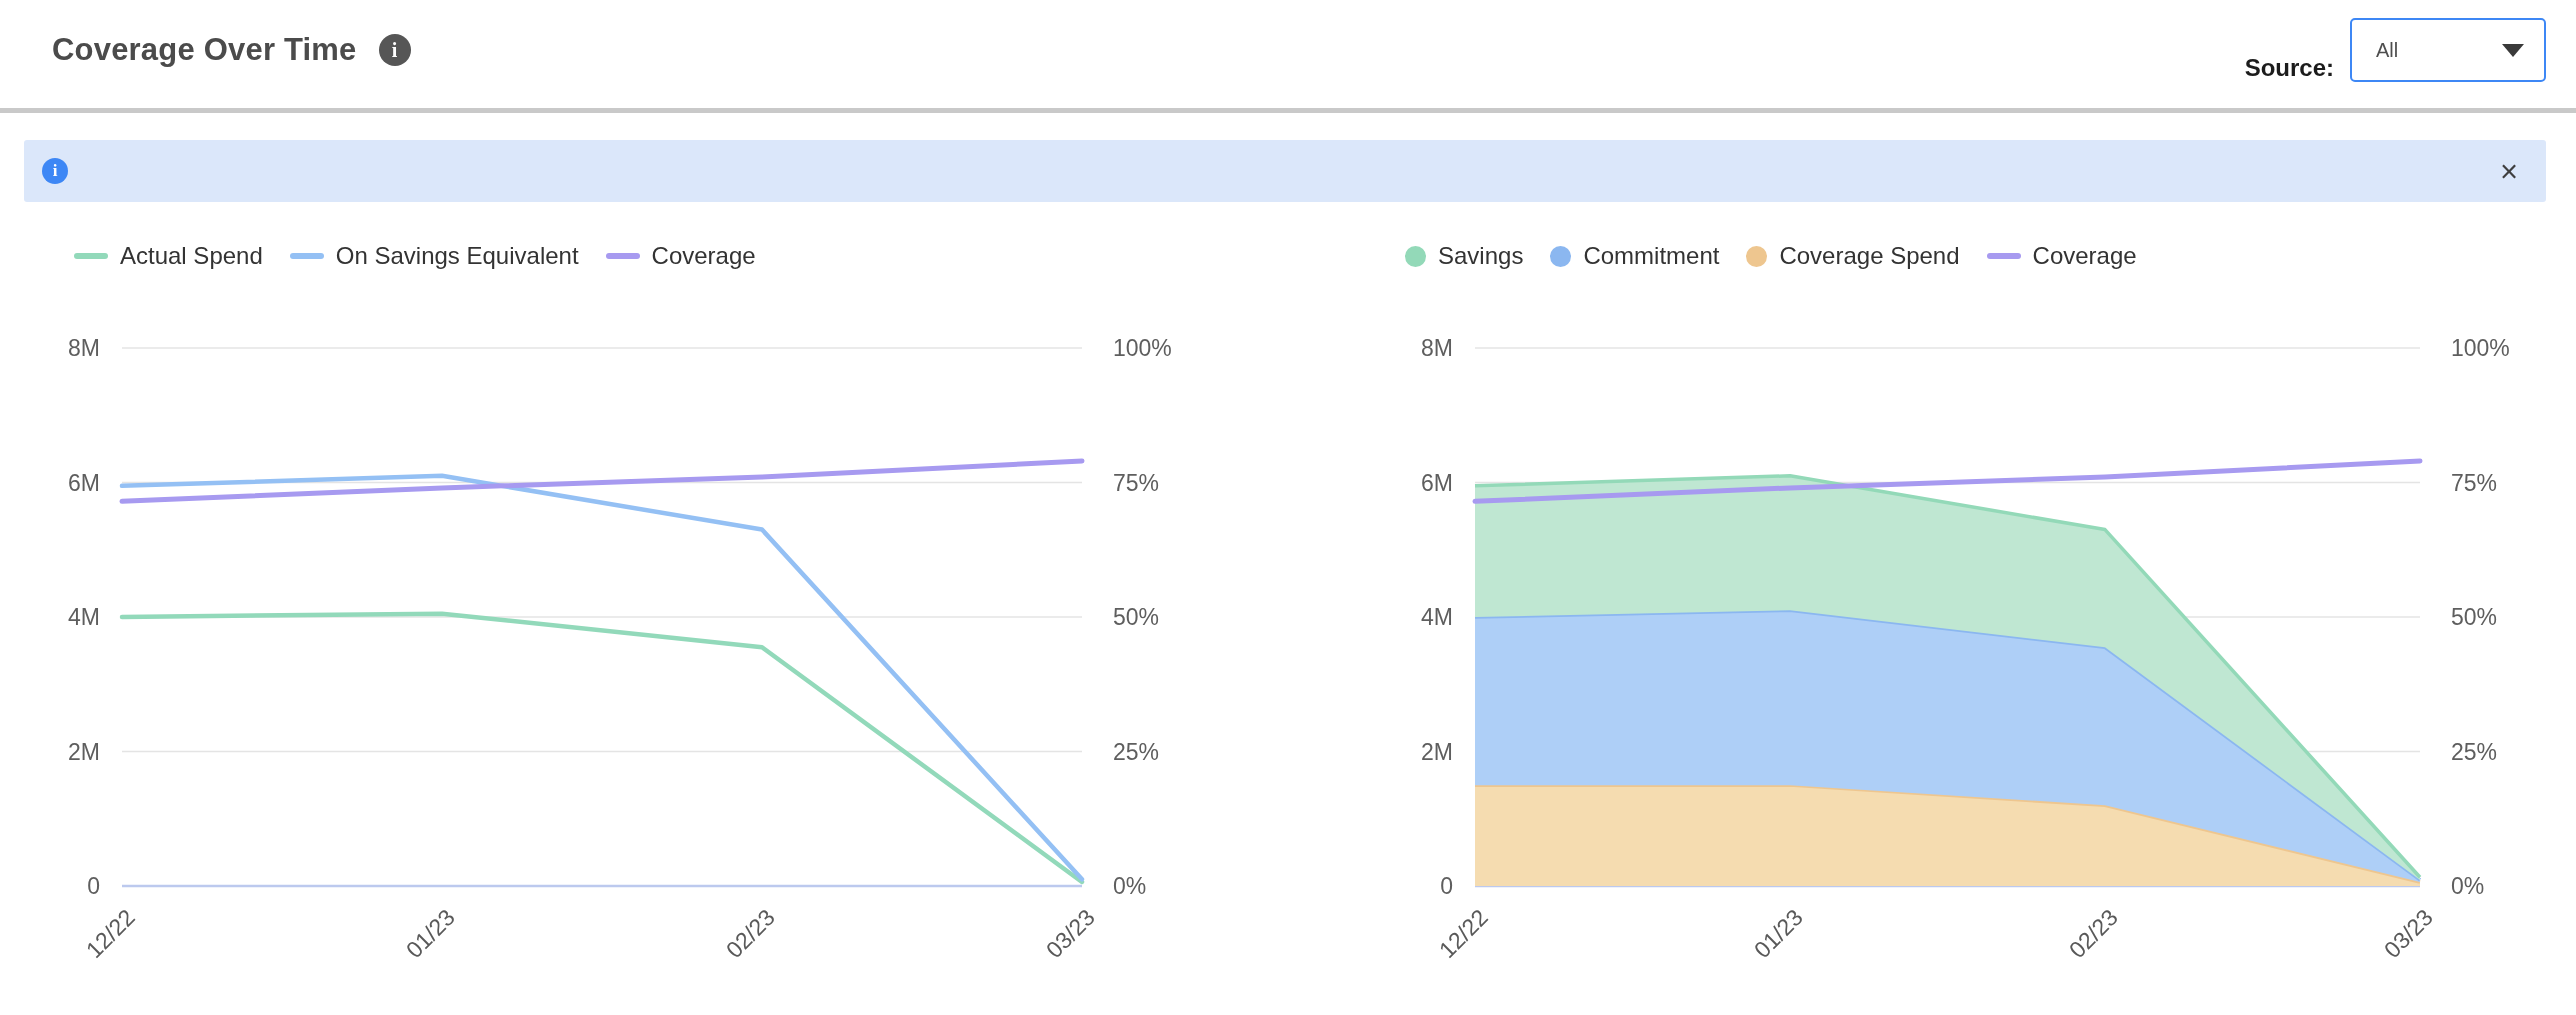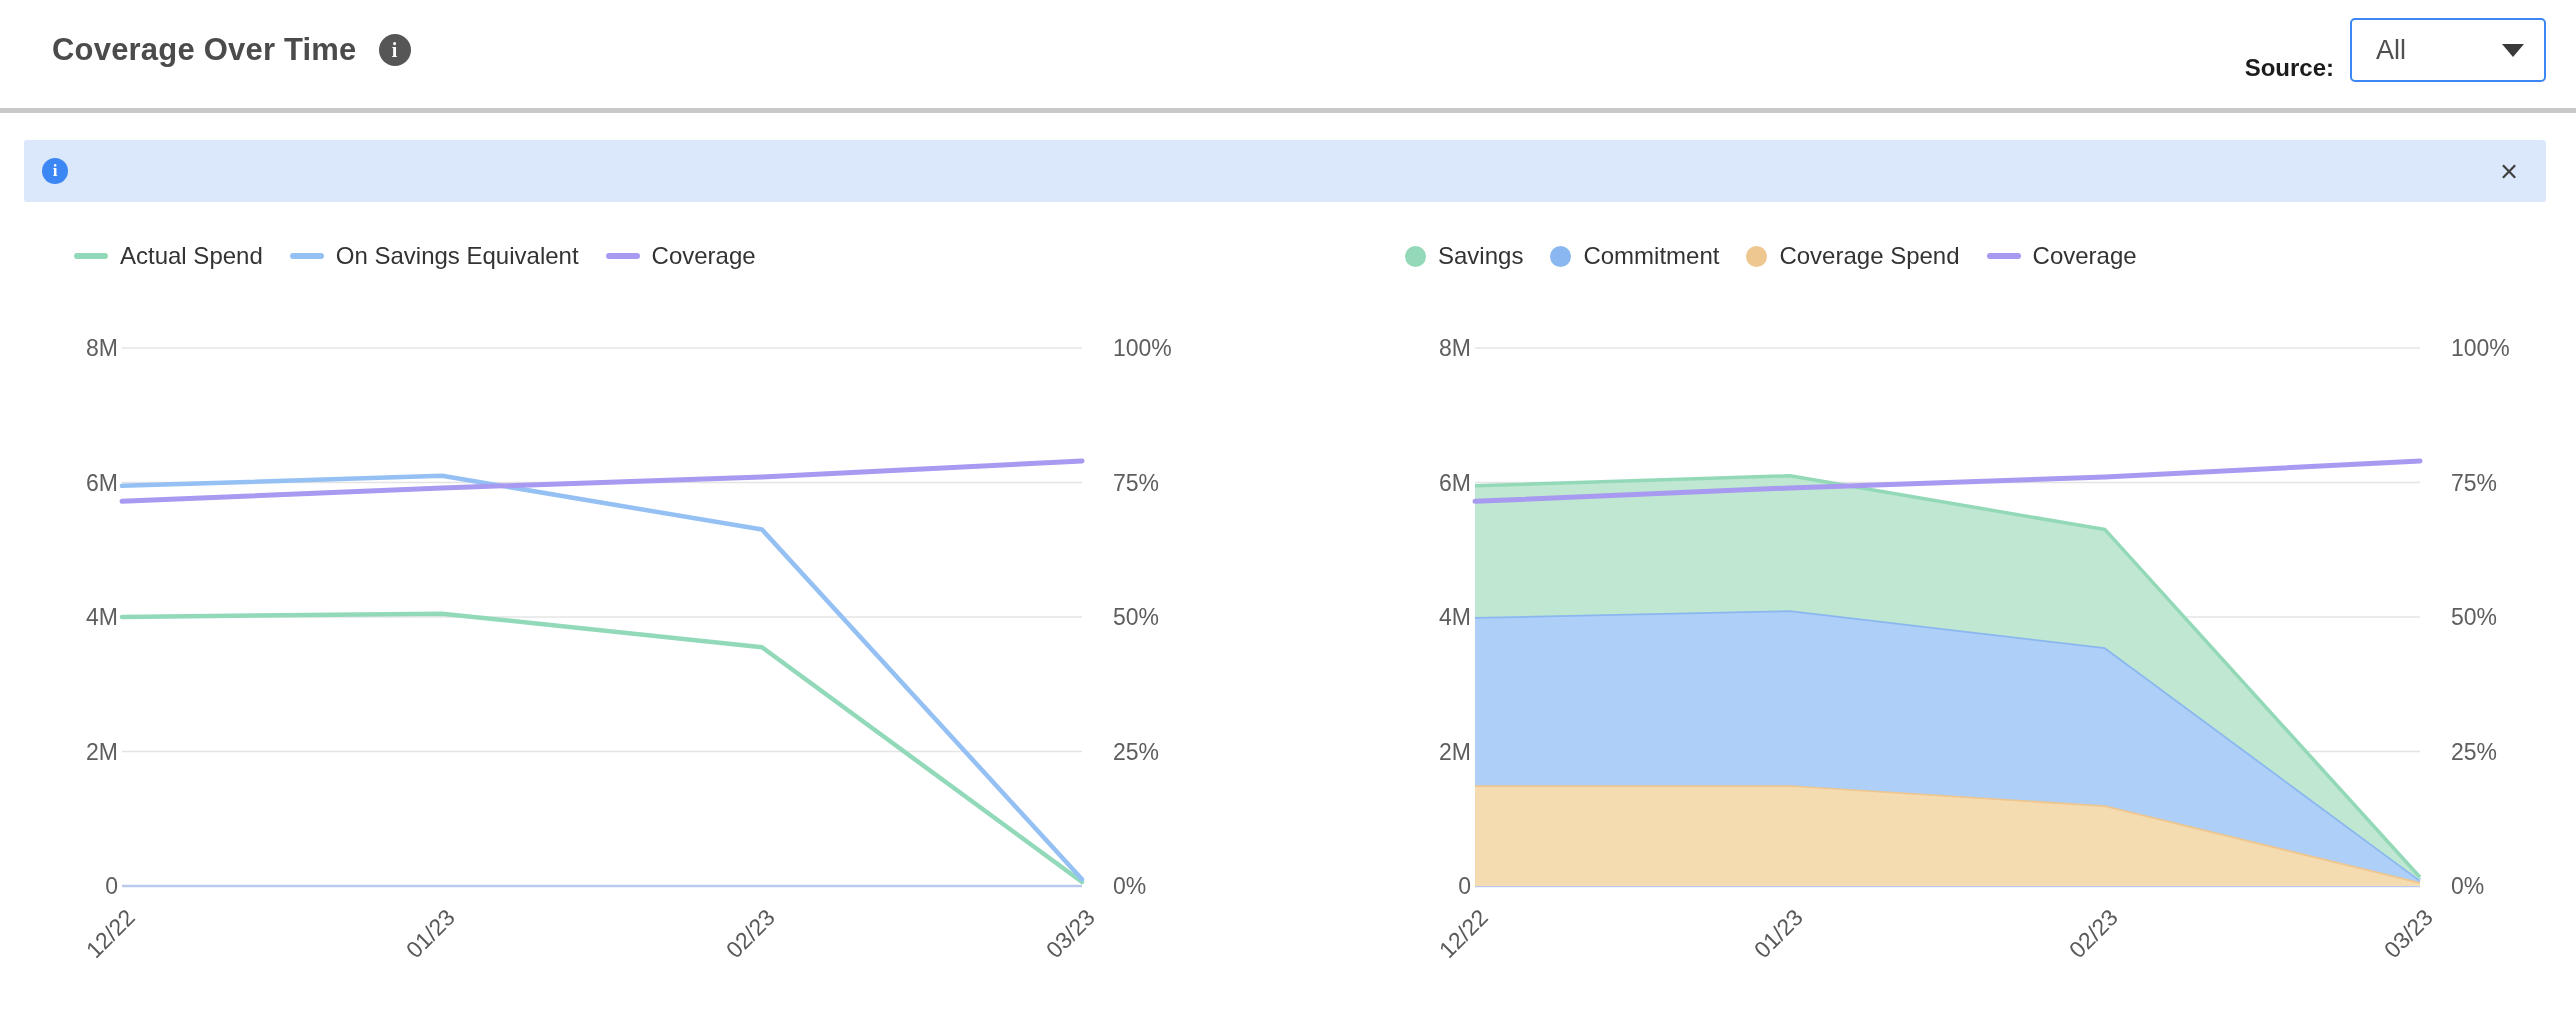--- a/index.html
+++ b/index.html
@@ -18,21 +18,21 @@
     font-size:20px; font-weight:bold; font-family:"Liberation Serif",serif;
     margin-left:22px; flex:0 0 auto;
   }
   .source-group { margin-left:auto; display:flex; align-items:flex-end; }
   .source-label { font-size:24px; font-weight:bold; color:#1c1c1c; margin-right:16px; }
   .dropdown {
     width:196px; height:64px; background:#fff;
     border:2px solid var(--accent-blue,#3d87f5); border-radius:5px;
     display:flex; align-items:center; padding:0 20px 0 24px; cursor:pointer;
   }
-  .dropdown-value { font-size:27px; color:#4f4f4f; }
+  .dropdown-value { font-size:20px; color:#4f4f4f; }
   .caret {
     margin-left:auto; width:0; height:0;
     border-left:11px solid transparent; border-right:11px solid transparent;
     border-top:13px solid #3a3a3a;
   }
   .divider { height:5px; background:var(--divider,#c9c9c9); width:100%; }
   
   .banner {
     margin:27px 30px 0 24px; height:62px; background:var(--banner-bg,#dbe7fa);
     border-radius:3px; display:flex; align-items:center; padding:0 22px 0 18px;
@@ -59,21 +59,21 @@
   .marker-line  { width:34px; height:6px; border-radius:3px; display:inline-block; }
   .marker-circle{ width:21px; height:21px; border-radius:50%; display:inline-block; }
   .chart-body { display:flex; margin-top:79px; height:538px; }
   .y-axis { position:relative; }
   .y-axis-left  { width:70px; }
   .y-axis-right { width:88px; }
   .ytick {
     position:absolute; transform:translateY(-50%); font-size:23px;
     color:var(--text-secondary,#5e5e5e); white-space:nowrap;
   }
-  .y-axis-left  .ytick { right:4px;margin-left:48px; }
+  .y-axis-left  .ytick { right:22px;margin-left:48px; }
   .y-axis-right .ytick { left:31px; }
   .plot { flex:1 1 auto; position:relative; }
   .plot svg { position:absolute; inset:0; width:100%; height:100%; overflow:visible; }
   .x-labels { position:absolute; top:100%; left:0; right:0; height:92px; }
   .x-label {
     position:absolute; top:18px; font-size:23px; color:#595959; white-space:nowrap;
     transform:rotate(-45deg); transform-origin:100% 0;
   }
 </style>
 </head>

